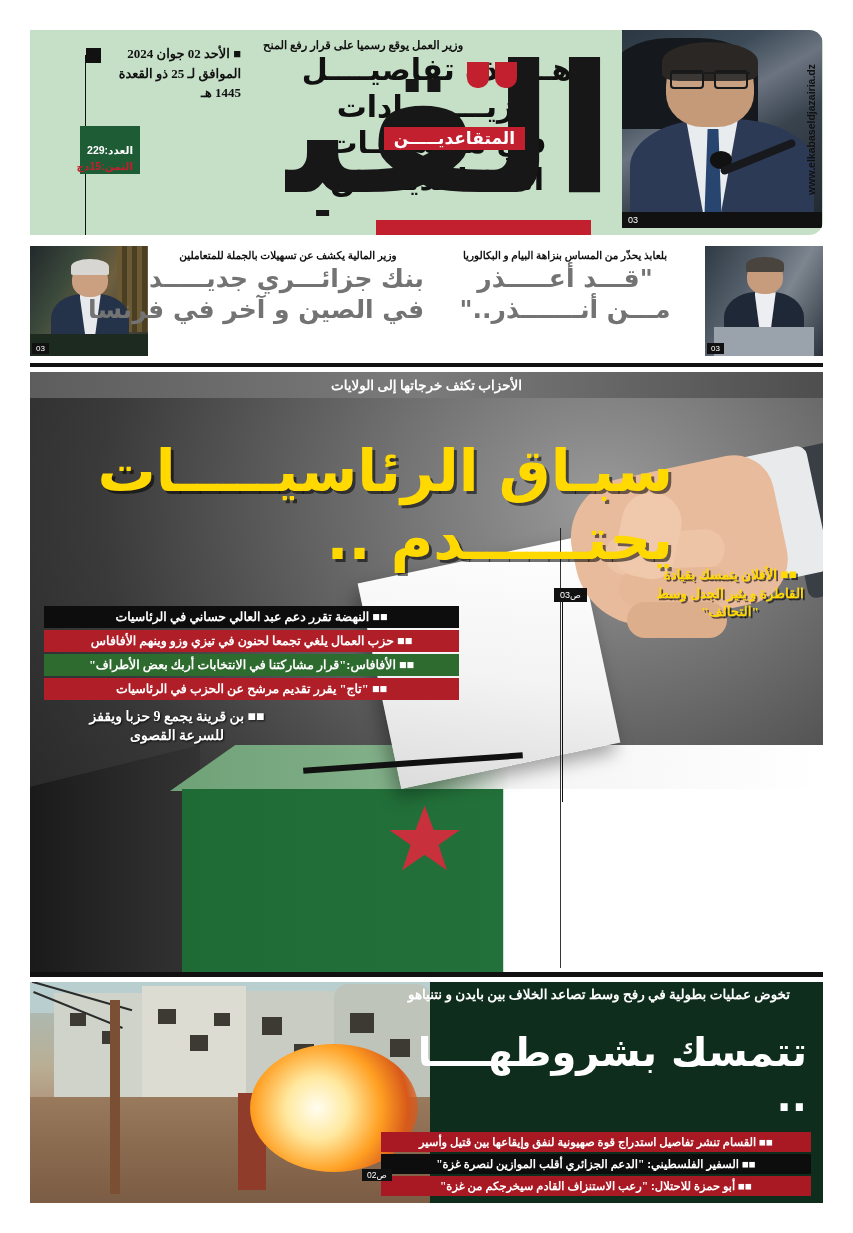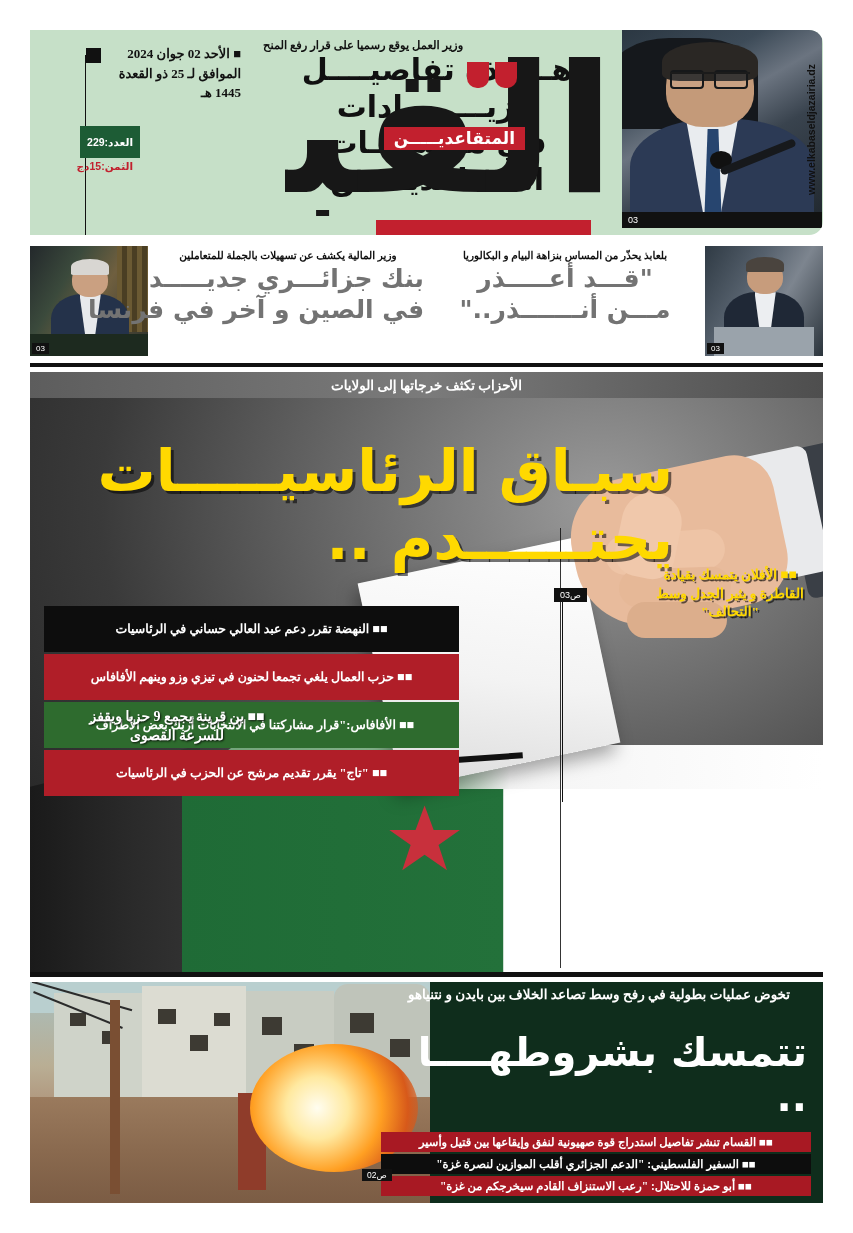--- a/index.html
+++ b/index.html
@@ -50,21 +50,21 @@
   .mh-dateblock{
     position:absolute; right:582px; top:14px; width:140px; text-align:right;
     font-size:13px; font-weight:700; color:#111; line-height:1.5;
     font-family:"Liberation Serif", serif;
   }
   .mh-datedot{position:absolute;right:722px;top:18px;width:15px;height:15px;background:#111;}
   .mh-vline{position:absolute;right:737px;top:25px;width:1px;height:202px;background:#111;}
   .mh-hline{position:absolute;right:729px;top:25px;width:9px;height:1px;background:#111;}
   .mh-issue{
     position:absolute; right:683px; top:96px; background:#1d5c35; color:#fff;
-    font-size:10.5px; font-weight:700; padding:10px 7px; white-space:nowrap;
+    font-size:10.5px; font-weight:700; padding:18px 7px; white-space:nowrap;
   }
   .mh-price{
     position:absolute; right:690px; top:130px; color:#c2202e;
     font-size:10.5px; font-weight:700; white-space:nowrap;
   }
 
   
   .logo-wrap{position:absolute;right:212px;top:0;width:372px;height:205px;}
   .logo-glyph{
     position:absolute; right:-4px; top:26px; width:330px; height:160px;
@@ -185,21 +185,21 @@
     text-shadow:2px 2px 0 rgba(0,0,0,.6); font-family:"Liberation Serif", serif;
   }
 
   .pin-tag{position:absolute;right:236px;top:186px;z-index:9;}
   .pin-tag .lbl{background:#111;color:#fff;font-size:9px;padding:2px 6px;display:inline-block;}
   .pin-tag .stem{position:absolute;right:24px;top:18px;width:1px;height:200px;background:#111;}
 
   
   .sub-stack{position:absolute;left:14px;top:208px;width:415px;z-index:8;}
   .sub-bar{
-    font-size:12.5px;font-weight:bold;color:#fff;padding:15px 6px;margin-bottom:2px;
+    font-size:12.5px;font-weight:bold;color:#fff;padding:3px 6px;margin-bottom:2px;
     text-align:center;white-space:nowrap;overflow:hidden;font-family:"Liberation Serif", serif;
   }
   .sb-black{background:#0d0d0d;}
   .sb-red{background:#b01e28;}
   .sb-green{background:#2e6b2e;}
 
   .ben-blurb{
     position:absolute;left:52px;top:310px;width:190px;z-index:8;
     color:#fff;font-weight:bold;font-size:14px;line-height:1.35;text-align:center;
     text-shadow:1px 1px 2px rgba(0,0,0,.8); font-family:"Liberation Serif", serif;

